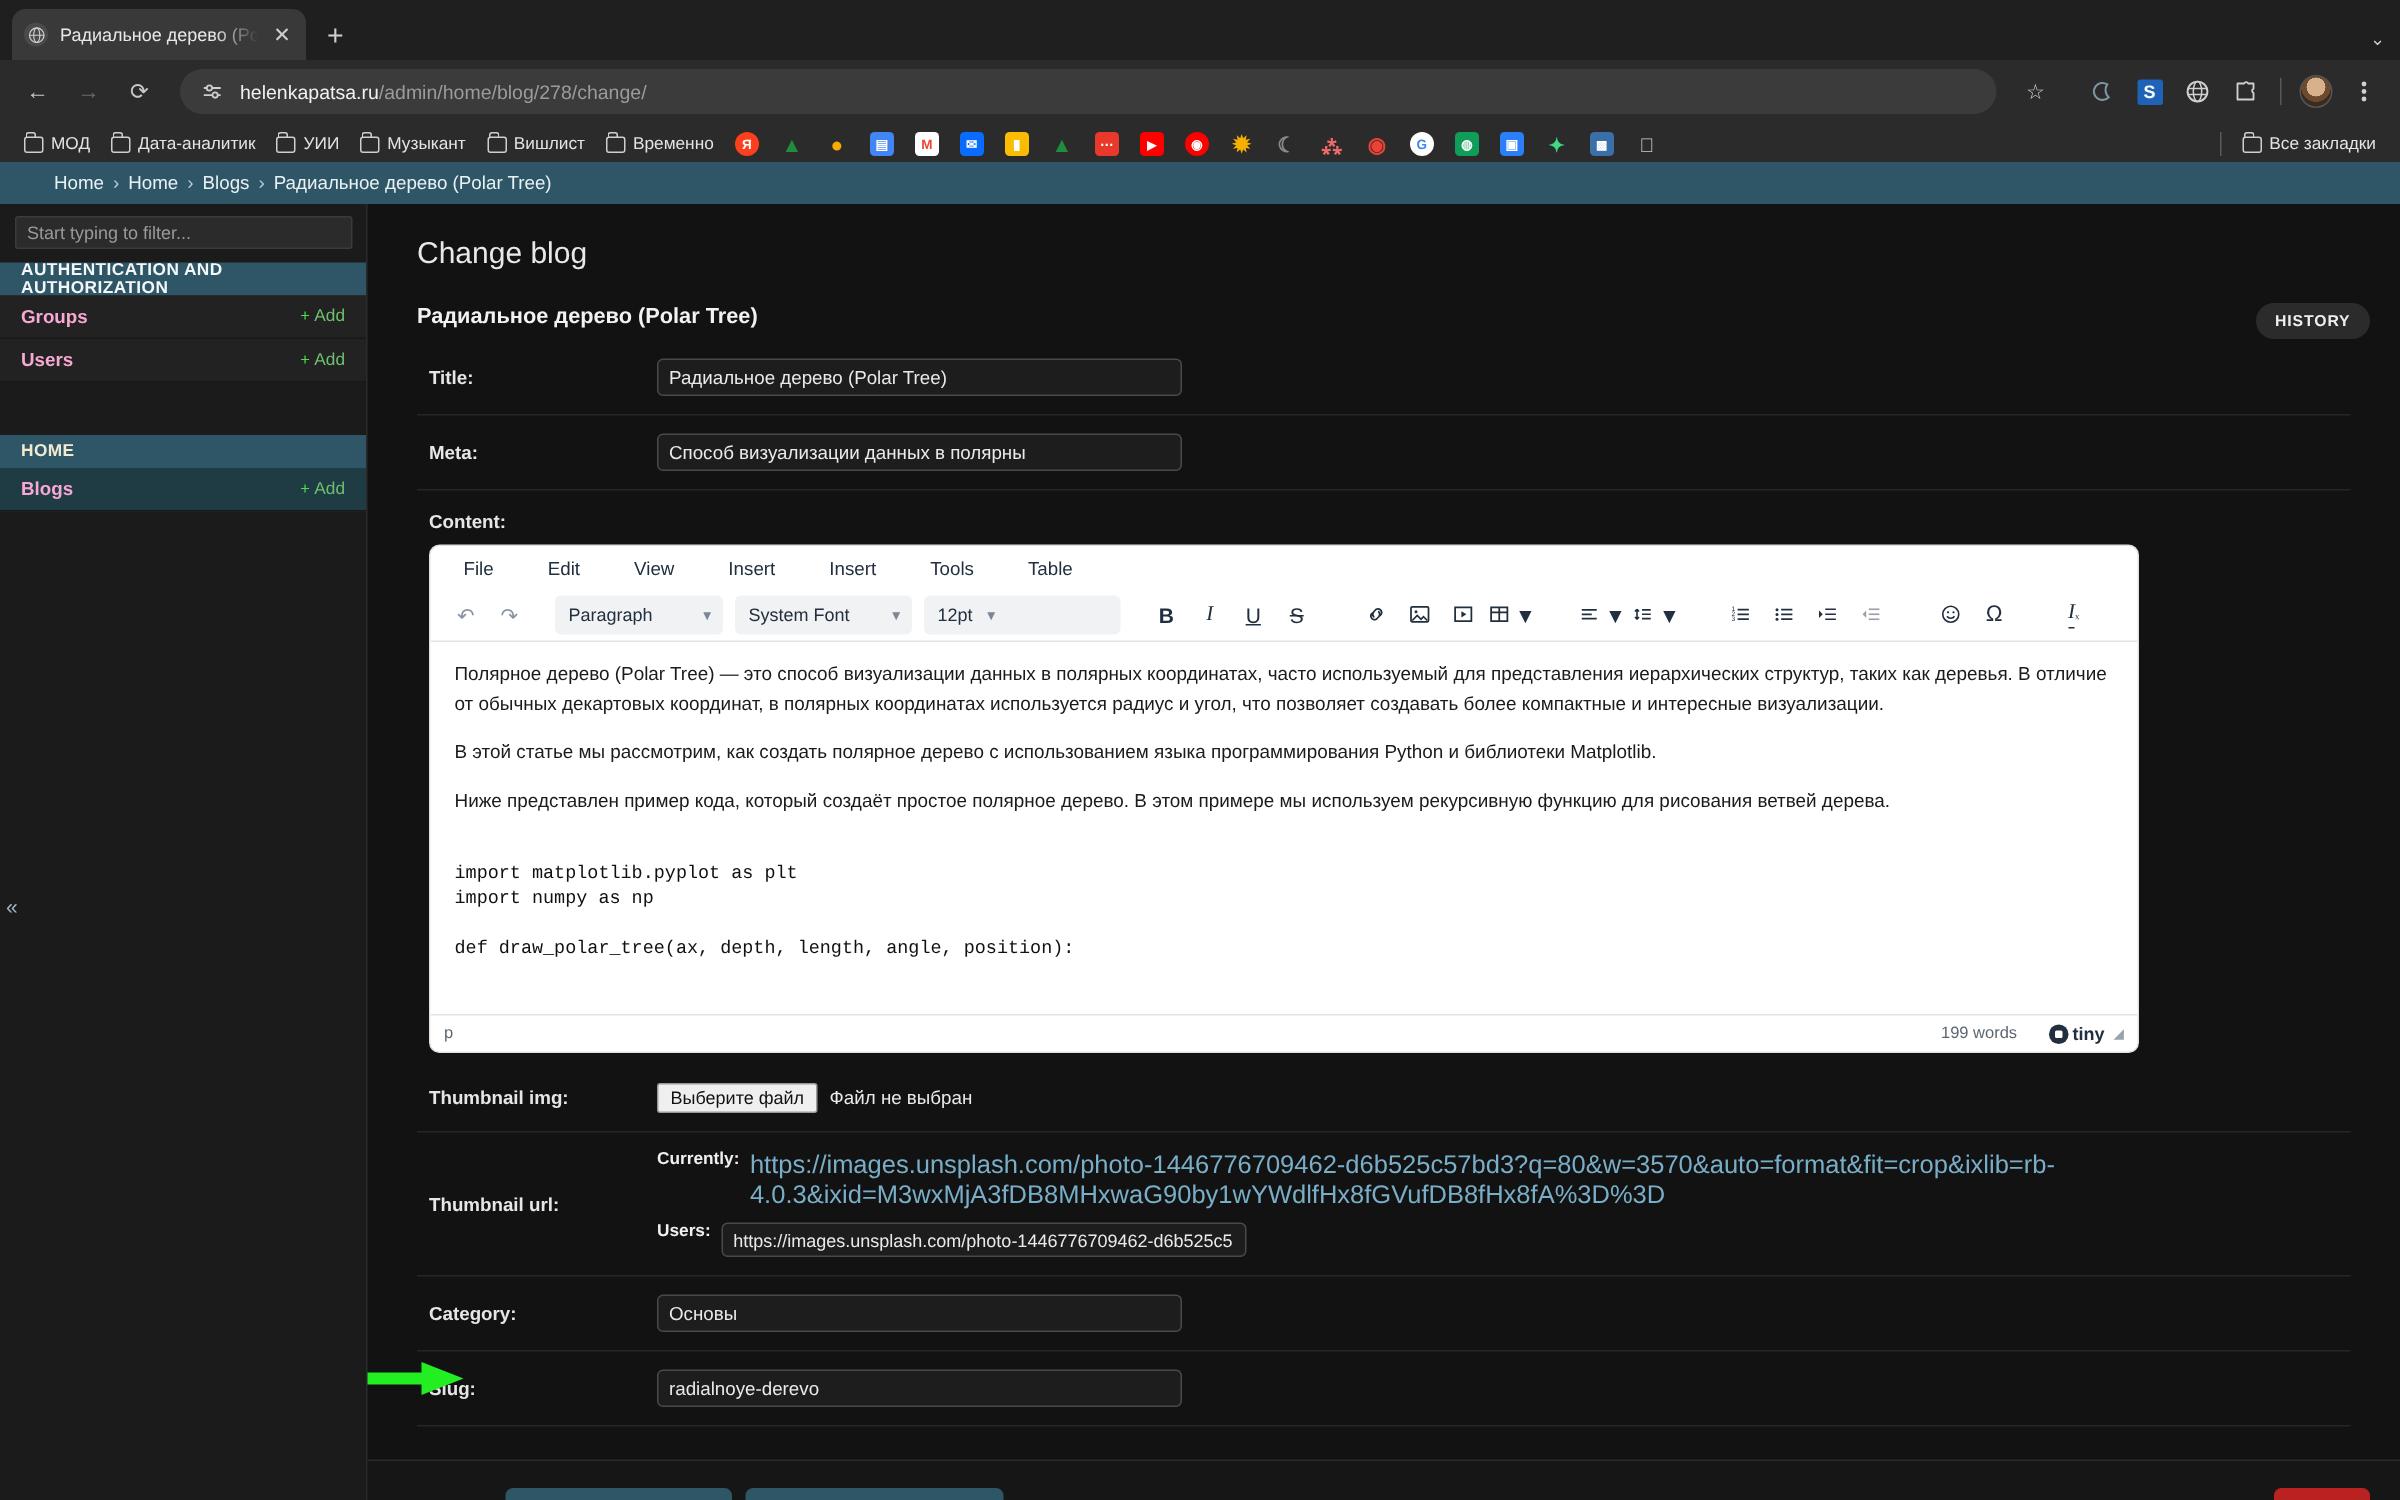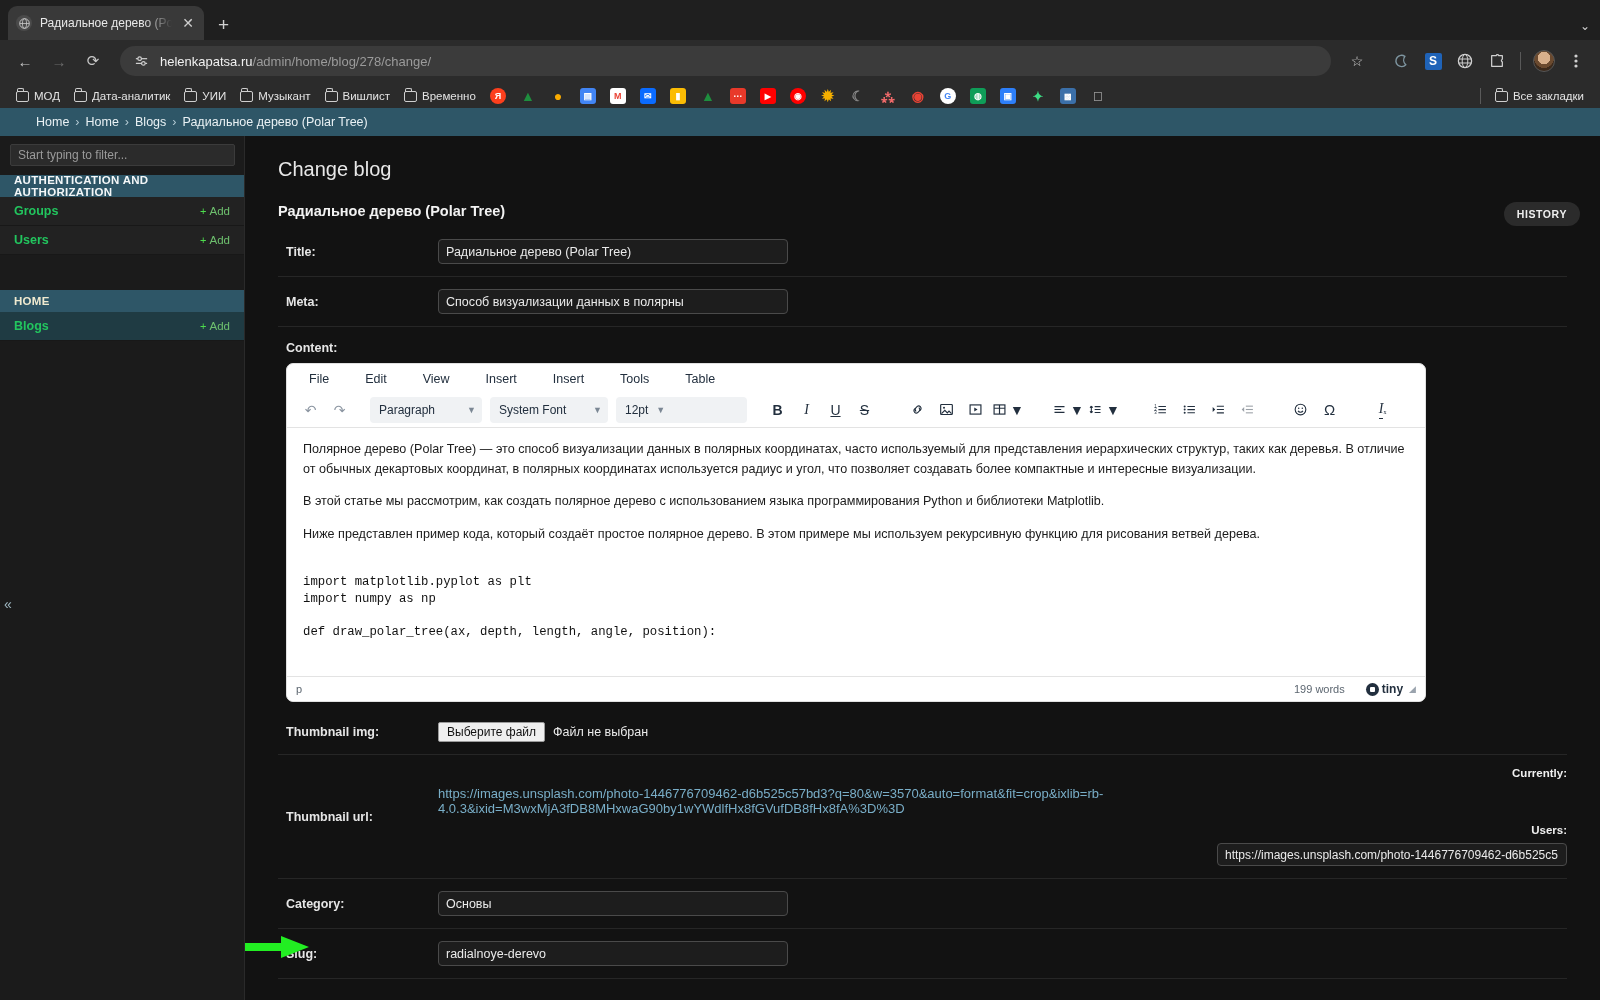--- a/index.html
+++ b/index.html
@@ -90,21 +90,21 @@
     font-size: 11.5px; font-weight: bold; letter-spacing:.3px;
     display:flex; align-items:center; padding-left:14px;
   }
   .mod-head.home { background:#2e5667; color:#f0ead0; }
   .mod-row {
     height: 29px; background:#222; border-bottom:1px solid #181818;
     display:flex; align-items:center; justify-content:space-between;
     padding: 0 14px 0 14px;
   }
   .mod-row.active { background:#1f3b43; }
-  .mod-link { color:#22c55e; font-size:12.5px; font-weight:bold; }
+  .mod-link { color:#f9a8d4; font-size:12.5px; font-weight:bold; }
   .mod-add { color:#6ec06e; font-size:11.5px; display:flex; align-items:center; gap:3px;}
   .mod-add .plus { color:#4ddd4d; font-size:11px; }
   .sidebar-gap { height: 26px; background:#1b1b1b; }
   .collapse-arrow {
     position:absolute; left:4px; top:460px; color:#9fb8c2; font-size:14px;
   }
 
   .content { flex:1; padding: 22px 0 0 0; position:relative; overflow:hidden; }
   .history-btn {
     position:absolute; right: 20px; top: 66px; background:#2b2b2b; color:#efefef;
@@ -164,23 +164,23 @@
   .tiny-logo:after{content:"";position:absolute;left:4px;top:4px;width:5px;height:5px;background:#fff;border-radius:1px;}
   .tiny-resize { margin-left:6px; color:#9aa3ad; font-size:9px; }
 
   
   .filebtn {
     background: #efefef; color:#111; font-size:12px; border:1px solid #9a9a9a;
     padding: 2px 8px; border-radius:2px;
   }
   .fileno { font-size:12.5px; color:#eaeaea; margin-left:8px; }
   .urlblock { display:flex; flex-direction:column; gap:8px; }
-  .urlline { display:flex; align-items:flex-end; gap:7px;flex-direction:column; }
+  .urlline { display:flex; align-items:flex-start; gap:7px; }
   .urlkey { font-size:11.5px; color:#f0f0f0; font-weight:bold; }
-  .urlval { font-size:13px; color:#79aec8; }
+  .urlval { font-size:17px; color:#79aec8; }
   .urlinput {
     width: 350px; height: 23px; background:#1d1d1d; border:1px solid #4a4a4a; border-radius:4px;
     color:#eaeaea; font-size:12px; display:flex; align-items:center; padding: 0 7px; overflow:hidden; white-space:nowrap;
   }
 
   .arrow-pointer { position:absolute; left: -55px; top: 6px; width: 88px; height: 24px; }
 
   .submit-row {
     margin: 22px 0 0 0; border-top:1px solid #2a2a2a; background:#161616;
     padding: 15px 20px; display:flex; align-items:center; gap: 9px; position:relative;

